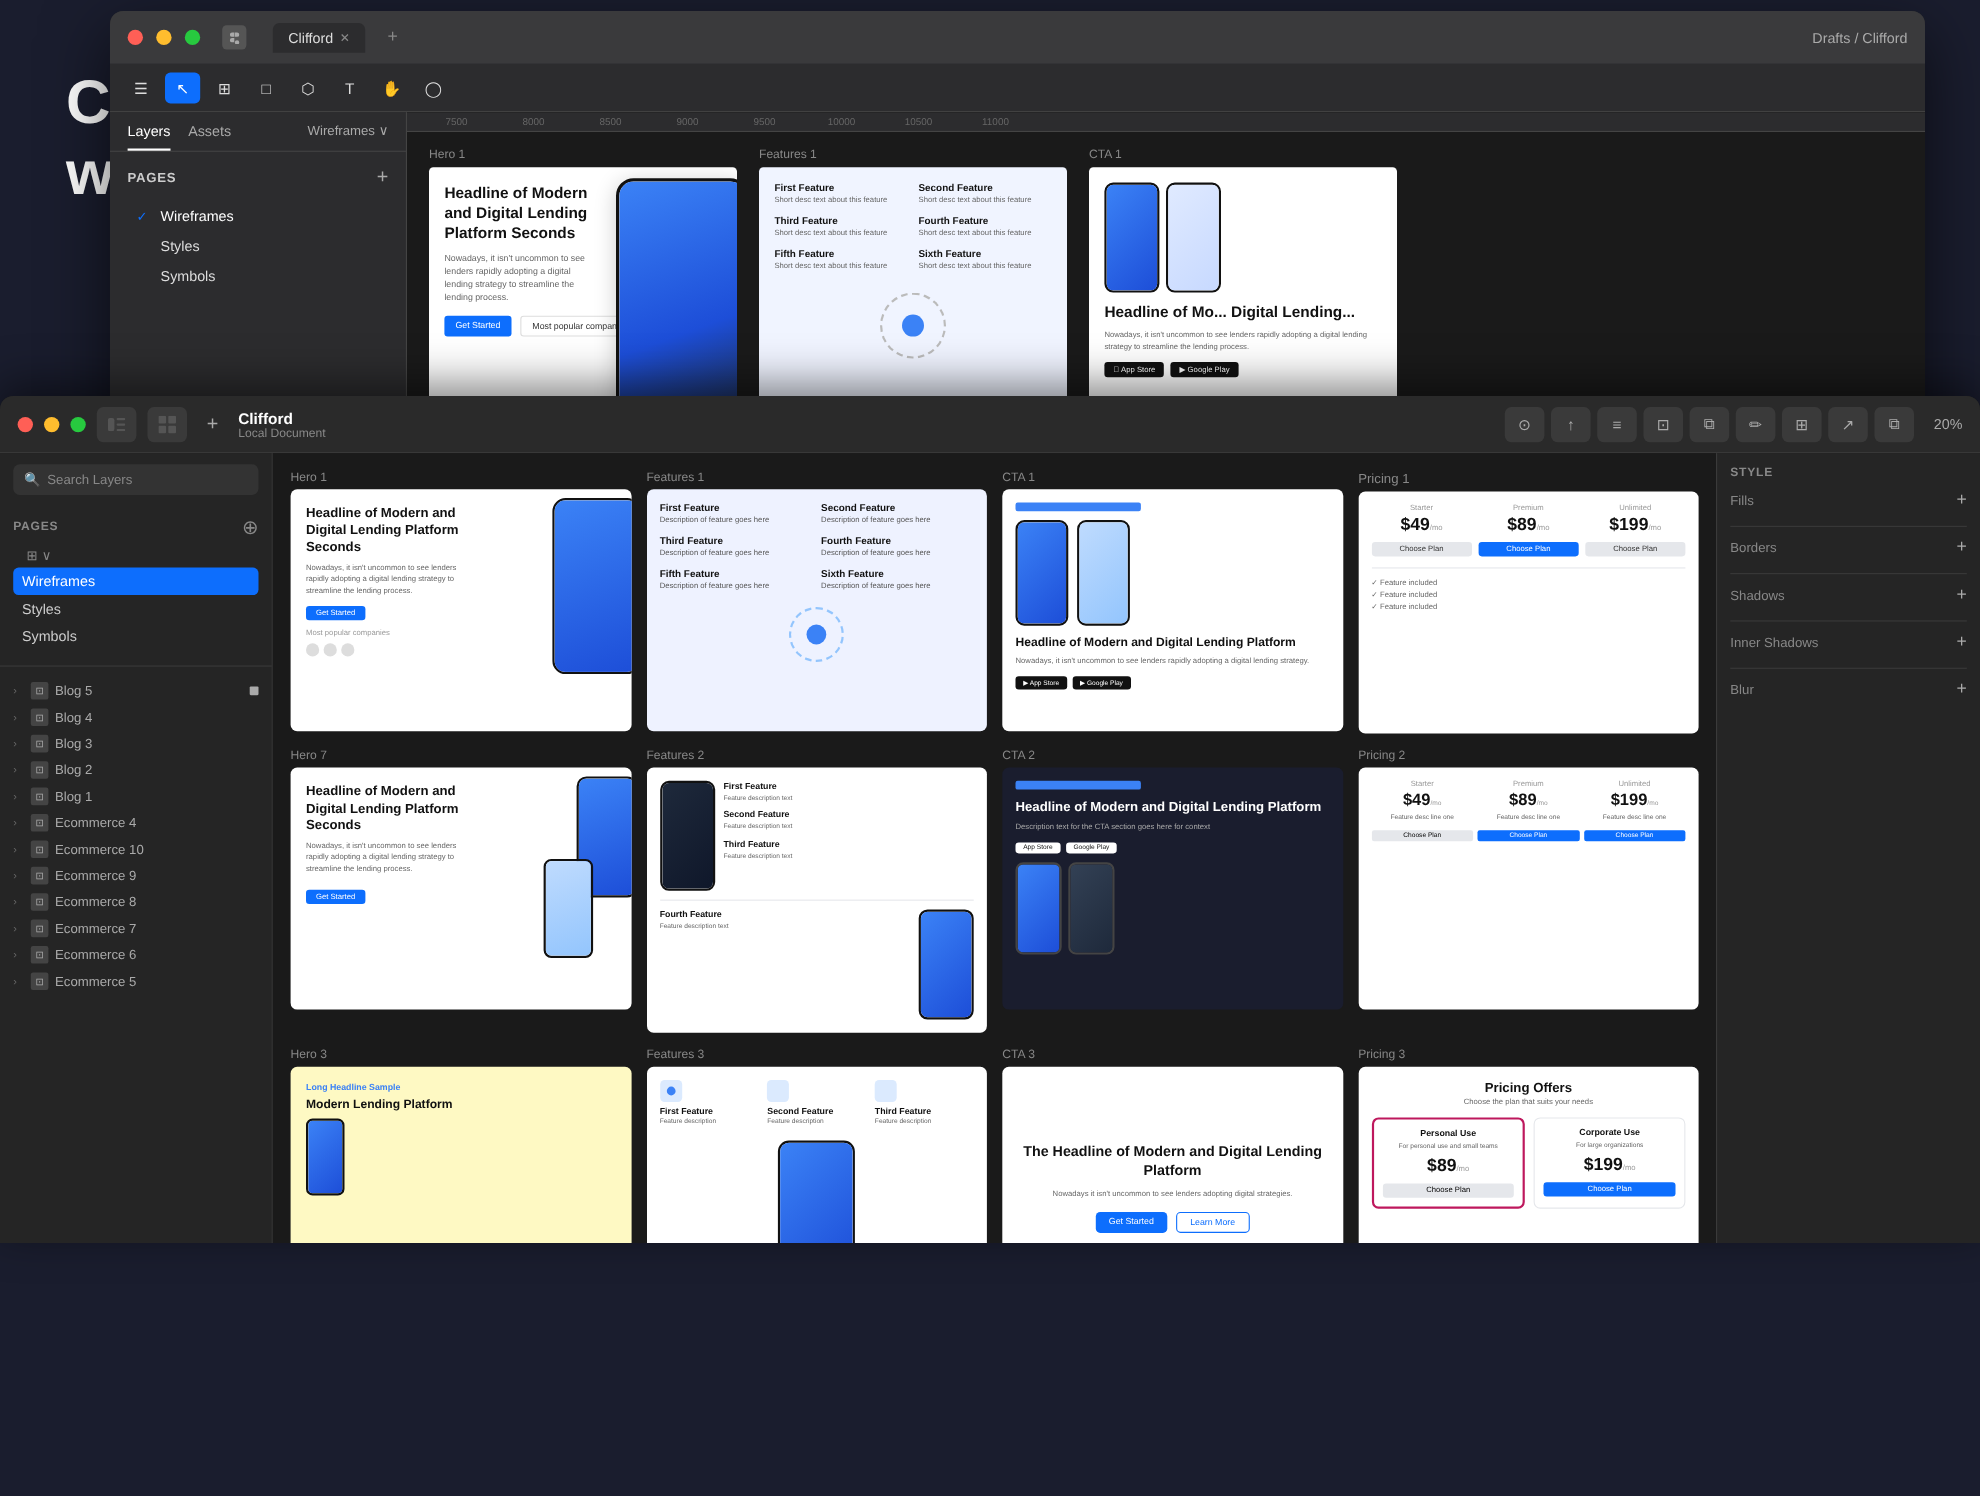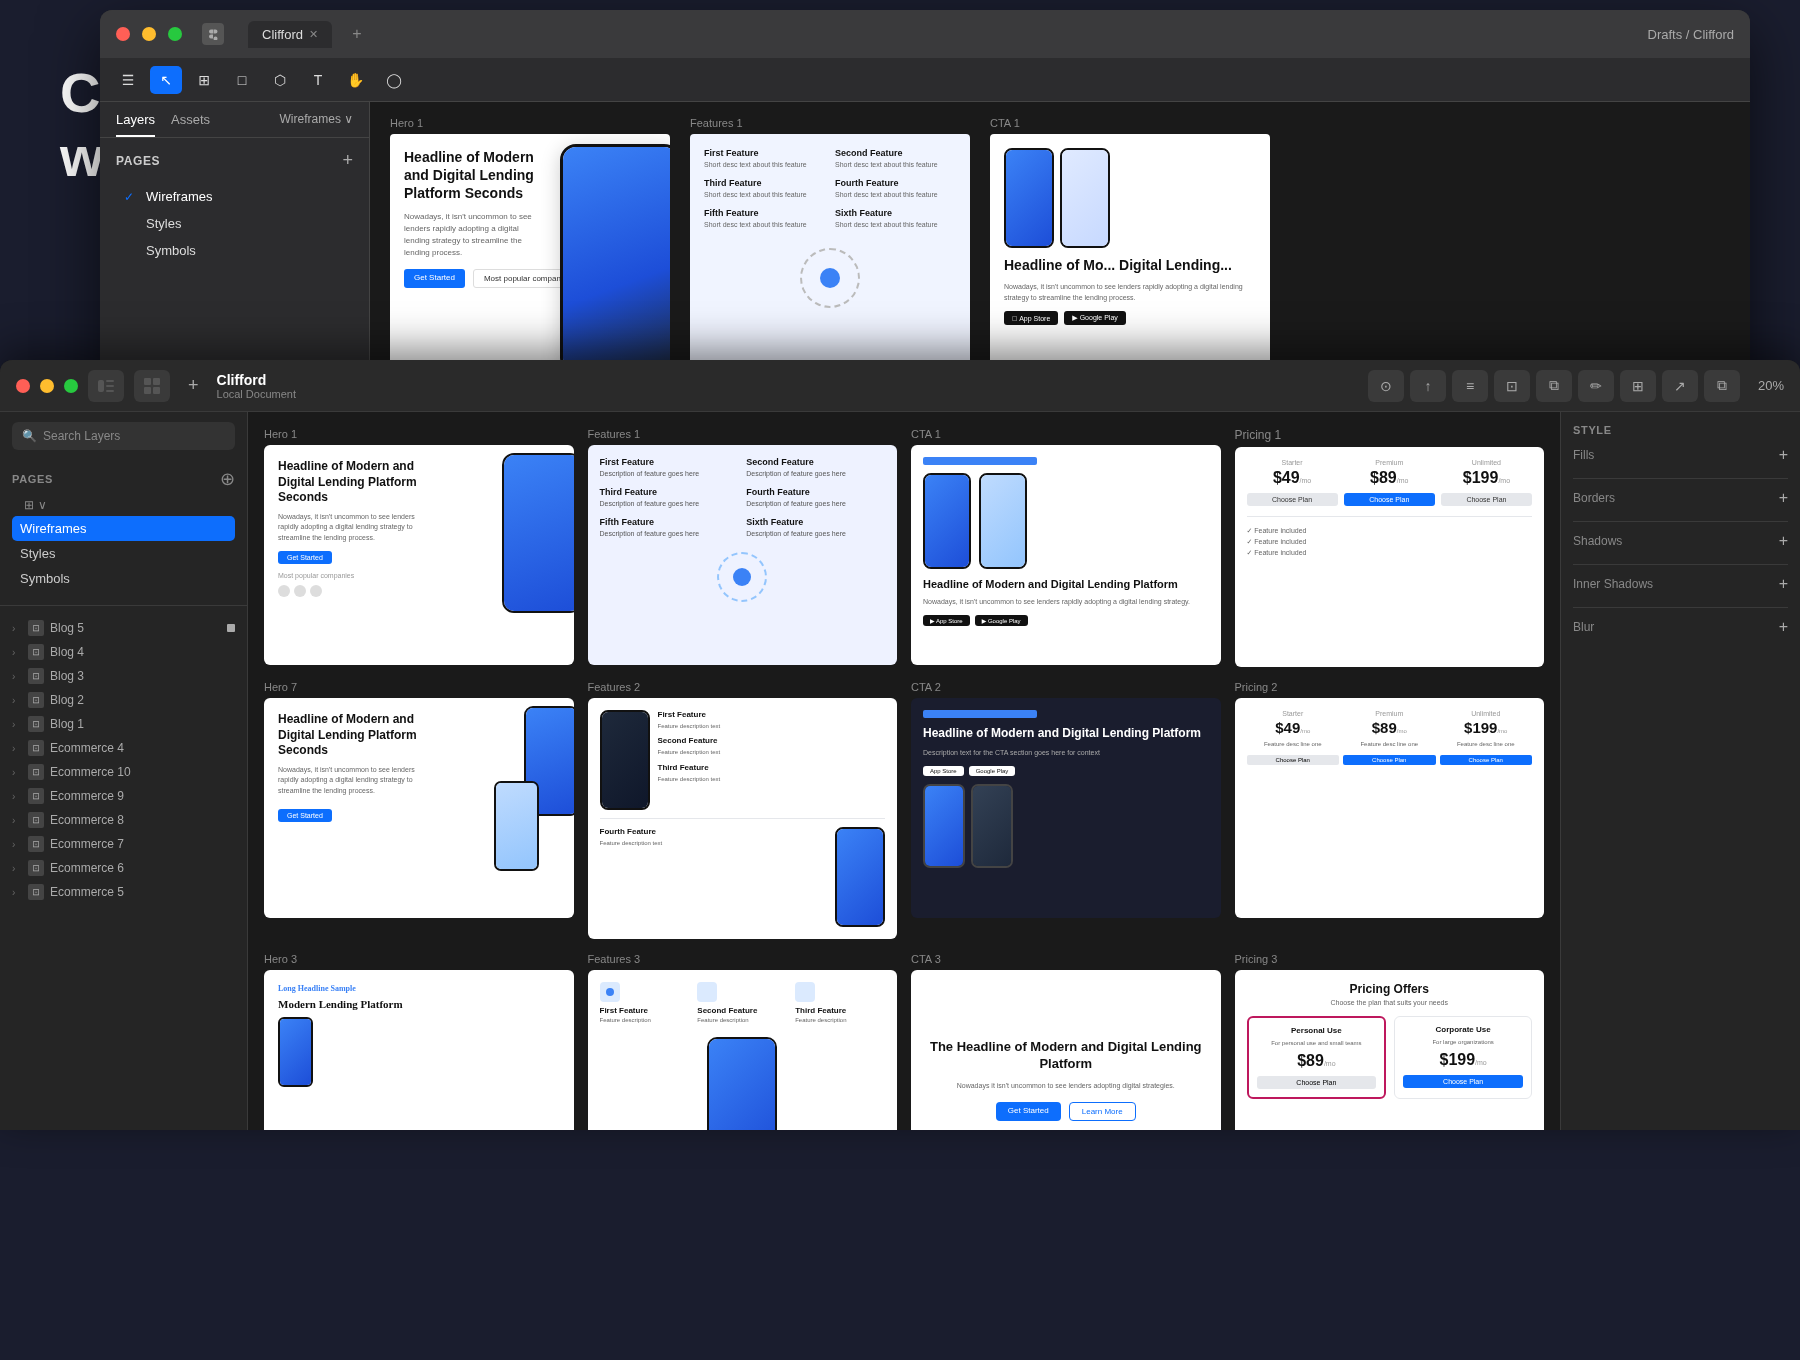--- a/index.html
+++ b/index.html
@@ -283,20 +283,32 @@
         <span>Styles</span>
       </div>
       <div class="panel-page-item">
         <span class="check-icon"> </span>
         <span>Symbols</span>
       </div>
     </div>
   </div>
 
   <div class="figma-canvas-back">
+    <div class="ruler-h">
+      <div class="ruler-marks">
+        <div class="ruler-mark">7500</div>
+        <div class="ruler-mark">8000</div>
+        <div class="ruler-mark">8500</div>
+        <div class="ruler-mark">9000</div>
+        <div class="ruler-mark">9500</div>
+        <div class="ruler-mark">10000</div>
+        <div class="ruler-mark">10500</div>
+        <div class="ruler-mark">11000</div>
+      </div>
+    </div>
 
     <div style="display:flex;gap:20px;padding:15px 20px;align-items:flex-start;">
 
       <div style="display:flex;flex-direction:column;">
         <div style="font-size:11px;color:#888;margin-bottom:5px;">Hero 1</div>
         <div style="background:#fff;width:280px;height:380px;border-radius:4px;padding:14px;position:relative;overflow:hidden;">
           <div style="font-size:14px;font-weight:800;color:#111;line-height:1.3;width:130px;margin-bottom:8px;">Headline of Modern and Digital Lending Platform Seconds</div>
           <div style="font-size:8px;color:#666;line-height:1.5;margin-bottom:10px;width:130px;">Nowadays, it isn't uncommon to see lenders rapidly adopting a digital lending strategy to streamline the lending process.</div>
           <div style="display:flex;gap:8px;margin-bottom:10px;">
             <div style="background:#0d6efd;color:#fff;border-radius:3px;padding:4px 10px;font-size:8px;">Get Started</div>
@@ -757,21 +769,21 @@
               <div style="font-size:15px;font-weight:800;color:#111;">$199<span style="font-size:6px;font-weight:400;color:#999;">/mo</span></div>
               <div style="font-size:6px;color:#666;line-height:1.5;margin-top:4px;">Feature desc line one</div>
               <div style="margin-top:6px;background:#0d6efd;border-radius:2px;padding:2px 5px;font-size:6px;color:#fff;">Choose Plan</div>
             </div>
           </div>
         </div>
       </div>
 
       <div>
         <div style="font-size:11px;color:#888;margin-bottom:5px;">Hero 3</div>
-        <div style="background:#ffffff;border-radius:6px;padding:14px;min-height:220px;overflow:hidden;font-family:Liberation Serif, serif;">
+        <div style="background:#fef9c3;border-radius:6px;padding:14px;min-height:220px;overflow:hidden;">
           <div style="font-size:8px;color:#3b82f6;margin-bottom:4px;font-weight:600;">Long Headline Sample</div>
           <div style="font-size:11px;font-weight:700;color:#111;line-height:1.3;margin-bottom:6px;">Modern Lending Platform</div>
 
           <div style="display:flex;gap:5px;">
             <div style="width:35px;height:70px;border:2px solid #111;border-radius:6px;overflow:hidden;">
               <div style="width:100%;height:100%;background:linear-gradient(135deg,#3b82f6,#1d4ed8);"></div>
             </div>
           </div>
         </div>
       </div>

